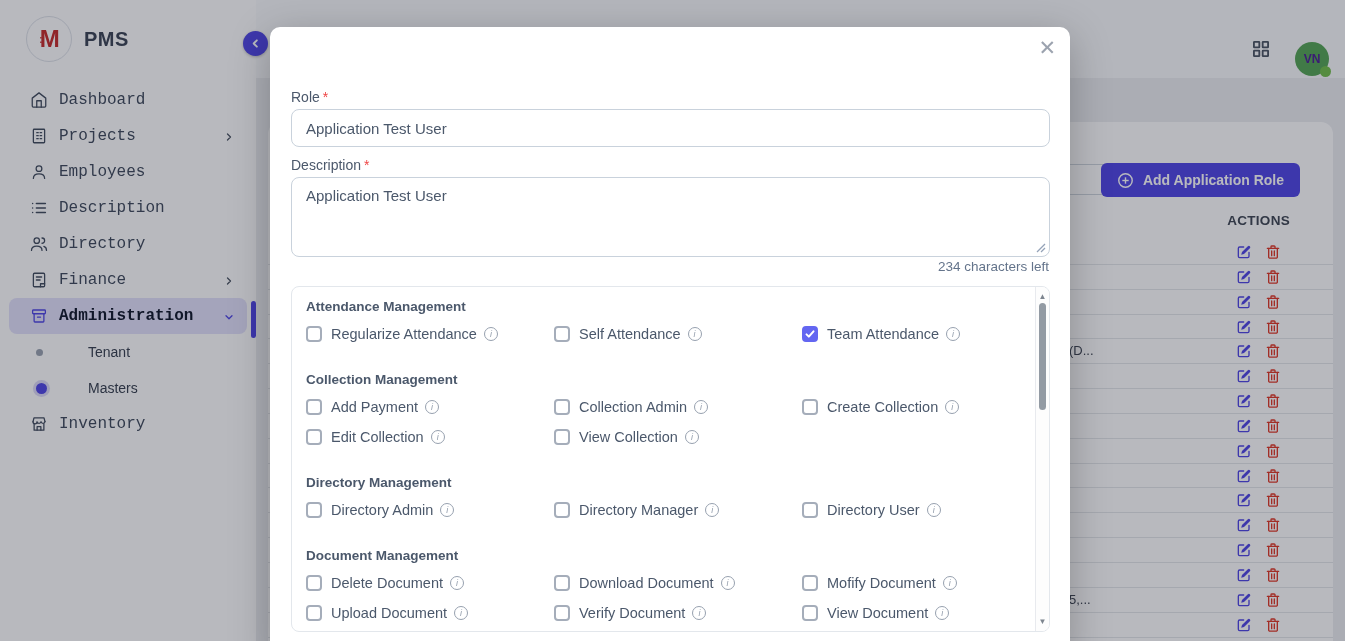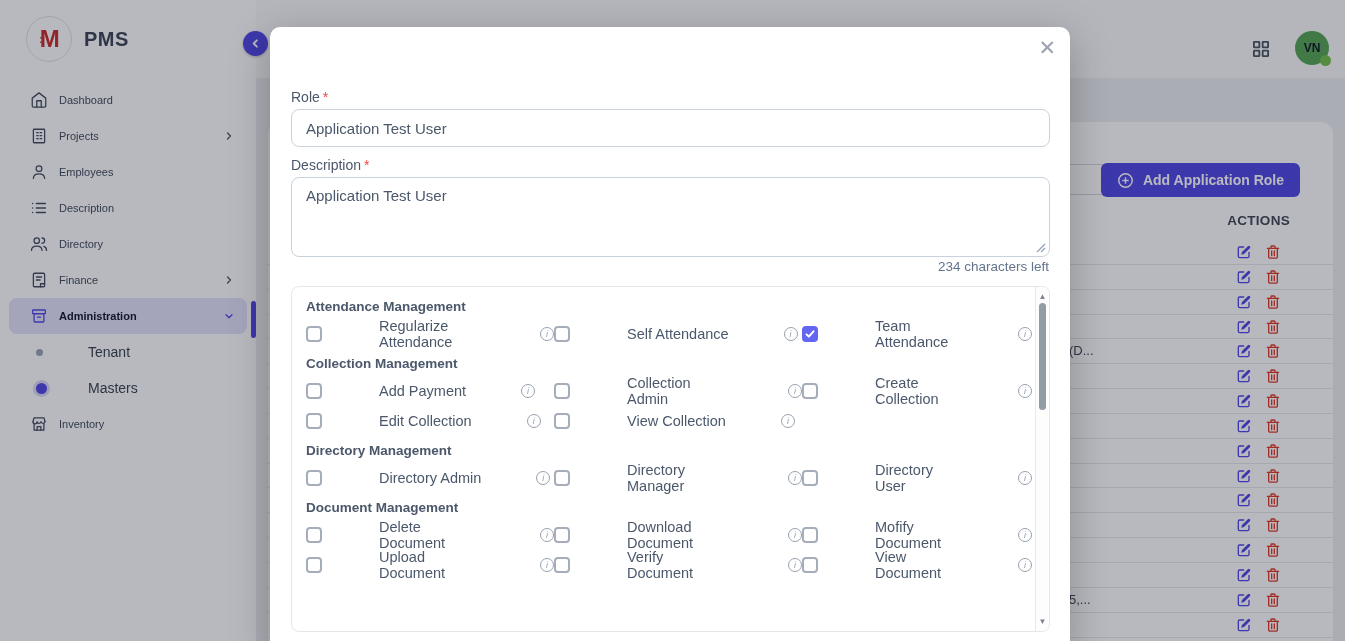--- a/index.html
+++ b/index.html
@@ -8,40 +8,40 @@
   .stage { position:relative; width:1345px; height:641px; overflow:hidden; }
 
   
   .sidebar { position:absolute; left:0; top:0; width:256px; height:641px; background:#ffffff; z-index:10; }
   .logo-row { display:flex; align-items:center; gap:12px; padding:16px 0 14px 26px; }
   .logo-badge { width:46px; height:46px; border-radius:50%; border:1px solid #dde1e8; display:flex; align-items:center; justify-content:center; background:#fff; }
   .logo-m { color:#c62b2b; font-size:24px; font-weight:bold; letter-spacing:-1px; }
   .logo-dots { color:#c62b2b; font-size:10px; font-weight:bold; margin-right:-3px; line-height:7px; display:inline-block; }
   .app-name { font-size:20px; font-weight:bold; color:#3b4455; letter-spacing:0.5px; }
   .nav { padding-top:6px; }
-  .nav-item { height:36px; margin:0 9px; border-radius:8px; display:flex; align-items:center; padding:0 12px 0 21px; color:#3f4a5c; font-size:11px; cursor:pointer; }
+  .nav-item { height:36px; margin:0 9px; border-radius:8px; display:flex; align-items:center; padding:0 12px 0 21px; color:#3f4a5c; font-size:16px; cursor:pointer;font-family:Liberation Mono, monospace; }
   .nav-item .ni-icon { width:18px; height:18px; margin-right:11px; flex:0 0 18px; color:#414c5e; }
   .nav-item.active { background:#e3e1fb; color:#0f172a; font-weight:bold;justify-content:flex-end; }
   .nav-item.active .ni-icon { color:#4f46e5; }
   .nav-trail { margin-left:auto; width:12px; height:12px; color:#4b5563; }
   .nav-item.active .nav-trail { color:#4f46e5; }
   .nav-sub { height:36px; margin:0 9px; display:flex; align-items:center; padding-left:27px; color:#37404f; font-size:14px; cursor:pointer; }
   .bullet { border-radius:50%; }
   .bullet.gray { width:7px; height:7px; background:#9aa3b0; }
   .bullet.indigo { width:11px; height:11px; background:#4f46e5; box-shadow:0 0 0 3px #dcd9f7; }
   .nav-sub .sub-label { margin-left:45px; }
   .nav-sub.b-indigo .sub-label { margin-left:41px; }
   .active-bar { position:absolute; left:251px; top:301px; width:5px; height:37px; background:#4f46e5; border-radius:3px; z-index:12; }
   .collapse-btn { position:absolute; left:243px; top:31px; width:25px; height:25px; border-radius:50%; background:#4f46e5; display:flex; align-items:center; justify-content:center; z-index:12; box-shadow:0 1px 3px rgba(0,0,0,.25); }
   .collapse-btn svg { width:11px; height:11px; color:#fff; }
 
   
   .topbar { position:absolute; left:256px; top:0; width:1089px; height:78px; background:#fafbfc; z-index:5; }
   .grid-icon { position:absolute; right:74px; top:39px; width:20px; height:20px; color:#4b5563; cursor:pointer; }
-  .avatar { position:absolute; right:16px; top:31px; width:34px; height:34px; border-radius:50%; background:#55a555; color:#0f172a; font-size:12px; font-weight:bold; display:flex; align-items:center; justify-content:center; cursor:pointer; }
+  .avatar { position:absolute; right:16px; top:42px; width:34px; height:34px; border-radius:50%; background:#55a555; color:#4c1d95; font-size:12px; font-weight:bold; display:flex; align-items:center; justify-content:center; cursor:pointer; }
   .status-dot { position:absolute; right:-2px; bottom:-1px; width:11px; height:11px; border-radius:50%; background:#72bf4a; }
 
   
   .card { position:absolute; left:268px; top:122px; width:1065px; height:540px; background:#ffffff; border-radius:12px; z-index:5; }
   .search-box { position:absolute; top:42px; right:223px; width:210px; height:31px; background:#fff; border:1px solid #cfd6dd; border-radius:6px; }
   .add-role-btn { position:absolute; top:41px; right:33px; height:34px; padding:0 16px; display:flex; align-items:center; gap:9px; background:#4f46e5; color:#fff; font-size:14px; font-weight:bold; border:none; border-radius:6px; cursor:pointer; }
   .add-role-btn svg { width:17px; height:17px; }
   .actions-head { position:absolute; top:91px; right:43px; font-size:13.5px; font-weight:bold; color:#3f4754; letter-spacing:0.3px; }
   .rows-wrap { position:absolute; top:118px; left:0; right:0; }
   .t-row { position:relative; height:24.85px; border-bottom:1px solid #e4e7ea; }
@@ -62,25 +62,25 @@
   .f-label .req { color:#ef4444; margin-left:3px; }
   .lbl-role { top:62px; }
   .lbl-desc { top:130px; }
   .f-input { position:absolute; left:21px; top:82px; width:759px; height:38px; border:1px solid #c9d2dc; border-radius:8px; font-size:15px; color:#4b586b; padding:0 14px; font-family:"Liberation Sans",sans-serif; background:#fff; }
   .f-textarea { position:absolute; left:21px; top:150px; width:759px; height:80px; border:1px solid #c9d2dc; border-radius:8px; font-size:15px; color:#4b586b; padding:9px 14px; background:#fff; }
   .resize-grip { position:absolute; right:3px; bottom:3px; width:10px; height:10px; color:#94a3b8; }
   .chars-left { position:absolute; top:232px; right:21px; font-size:13.5px; color:#64748b; }
 
   .perm-panel { position:absolute; left:21px; top:259px; width:759px; height:346px; border:1px solid #e3e7ec; border-radius:8px; background:#fff; overflow:hidden; }
   .perm-inner { position:absolute; left:0; right:14px; top:0; bottom:0; padding:12px 0 0 14px; overflow:hidden; }
-  .perm-section { margin-top:12px; }
+  .perm-section { margin-top:28px; }
   .perm-section:first-child { margin-top:0; }
   .sec-title { font-size:13.5px; font-weight:bold; color:#4b586b; margin-bottom:10px; }
   .perm-grid { display:grid; grid-template-columns:248px 248px 230px; row-gap:10px; }
-  .perm-item { display:flex; align-items:center; height:20px;gap:48px; }
+  .perm-item { display:flex; align-items:center; height:20px; }
   .cb { width:16px; height:16px; border:2px solid #a5adba; border-radius:4px; background:#fff; flex:0 0 16px; cursor:pointer; display:flex; align-items:center; justify-content:center; }
   .cb.checked { border-color:#6366f1; background:#6366f1; }
   .cb svg { width:10px; height:10px; color:#fff; }
   .perm-label { margin-left:9px; font-size:14.5px; color:#4b586b; }
   .info-ic { margin-left:7px; width:14px; height:14px; border:1.3px solid #97a1af; border-radius:50%; color:#97a1af; font-size:9px; display:inline-flex; align-items:center; justify-content:center; font-style:italic; cursor:pointer; flex:0 0 14px; }
 
   .p-scroll { position:absolute; top:0; right:0; bottom:0; width:14px; border-left:1px solid #e8eaee; background:#fdfdfd; }
   .p-arrow { position:absolute; left:0; right:0; text-align:center; font-size:8px; color:#7d858f; cursor:pointer; }
   .p-arrow.up { top:5px; }
   .p-arrow.down { bottom:5px; }

